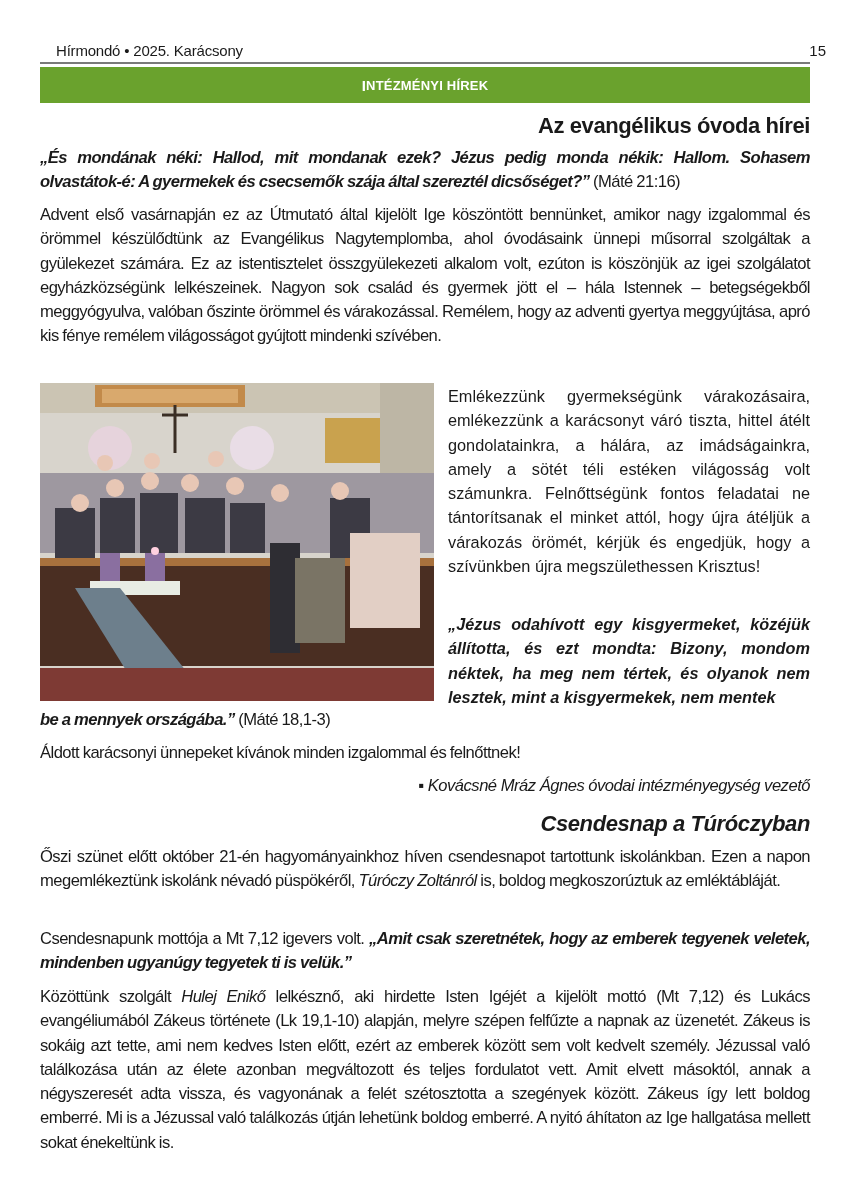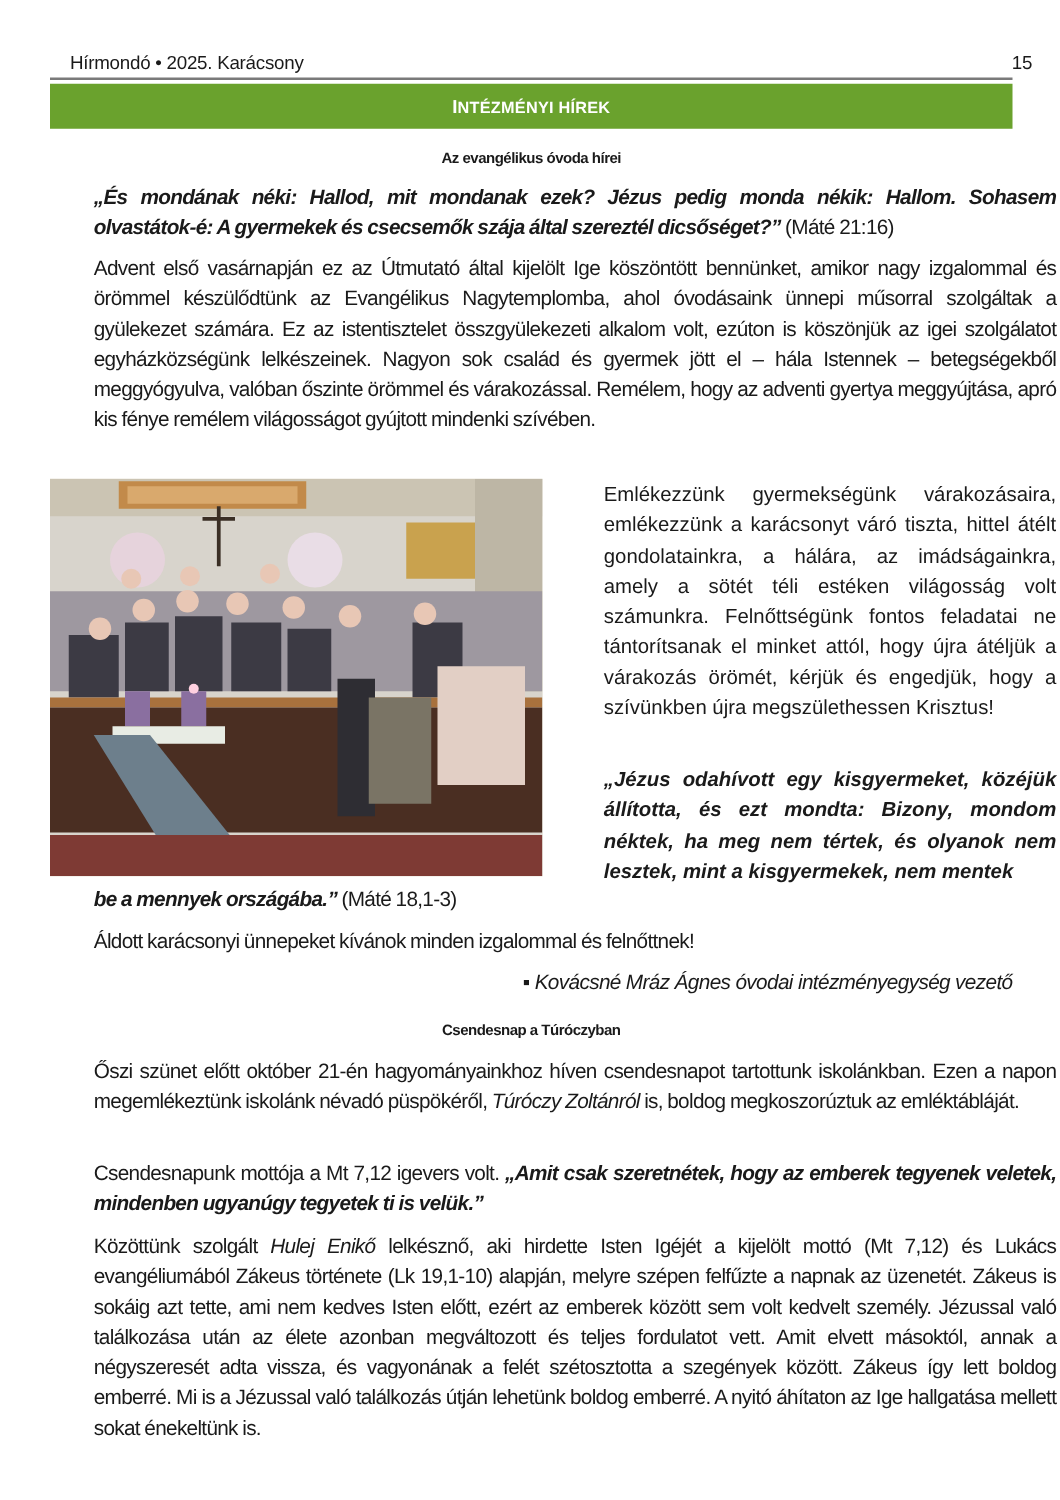--- a/index.html
+++ b/index.html
@@ -24,25 +24,25 @@
   }
   .banner {
     position: absolute; top: 67px; left: 0; width: 770px; height: 36px;
     background: #6aa22d;
     color: #ffffff; font-weight: bold; font-size: 13px;
     display: flex; align-items: center; justify-content: center;
     letter-spacing: 0.2px;
   }
   .banner .big { font-size: 15px; }
 
-  .text { font-size: 16.6px; line-height: 24.3px; margin-left: 35px; }
+  .text { font-size: 16.6px; line-height: 24.3px; }
   .narrow { letter-spacing: -0.55px; word-spacing: -0.5px; }
   .heading {
-    position: absolute; left: 0; width: 770px; text-align: center;
-    font-weight: bold; font-size: 12px; line-height: 24px;
+    position: absolute; left: 0; width: 770px; text-align: right;
+    font-weight: bold; font-size: 22px; line-height: 24px;
     letter-spacing: -0.4px;
   }
   .block { position: absolute; left: 0; width: 770px; text-align: justify; }
   .bi { font-weight: bold; font-style: italic; }
   .it { font-style: italic; }
 
   .photo {
     position: absolute; left: 0; top: 383px; width: 394px; height: 318px;
     overflow: hidden; background: #d9d3c4;
   }
@@ -130,21 +130,21 @@
   <div class="right-col text bi" style="top:612px; font-size:16.3px;">„Jézus odahívott egy kisgyermeket, közéjük állította, és ezt mondta: Bizony, mondom néktek, ha meg nem tértek, és olyanok nem lesztek, mint a kisgyermekek, nem mentek</div>
 
   <div class="block text narrow" style="top:708px;">
     <span class="bi">be a mennyek országába.”</span><span> (Máté 18,1-3)</span>
   </div>
 
   <div class="block text narrow" style="top:741px;">Áldott karácsonyi ünnepeket kívánok minden izgalommal és felnőttnek!</div>
 
   <div class="sig">▪ Kovácsné Mráz Ágnes óvodai intézményegység vezető</div>
 
-  <div class="heading" style="top:812px;">Csendesnap a Túróczyban</div>
+  <div class="heading" style="top:812px;font-style:italic;">Csendesnap a Túróczyban</div>
 
   <div class="block text narrow" style="top:845px;">
     <span>Őszi szünet előtt október 21-én hagyományainkhoz híven csendesnapot tartottunk iskolánkban. Ezen a napon megemlékeztünk iskolánk névadó püspökéről, </span><span class="it">Túróczy Zoltánról</span><span> is, boldog megkoszorúztuk az emléktábláját.</span>
   </div>
 
   <div class="block text narrow" style="top:927px;">
     <span>Csendesnapunk mottója a Mt 7,12 igevers volt. </span><span class="bi">„Amit csak szeretnétek, hogy az emberek tegyenek veletek, mindenben ugyanúgy tegyetek ti is velük.”</span>
   </div>
 
   <div class="block text narrow" style="top:985px;">

